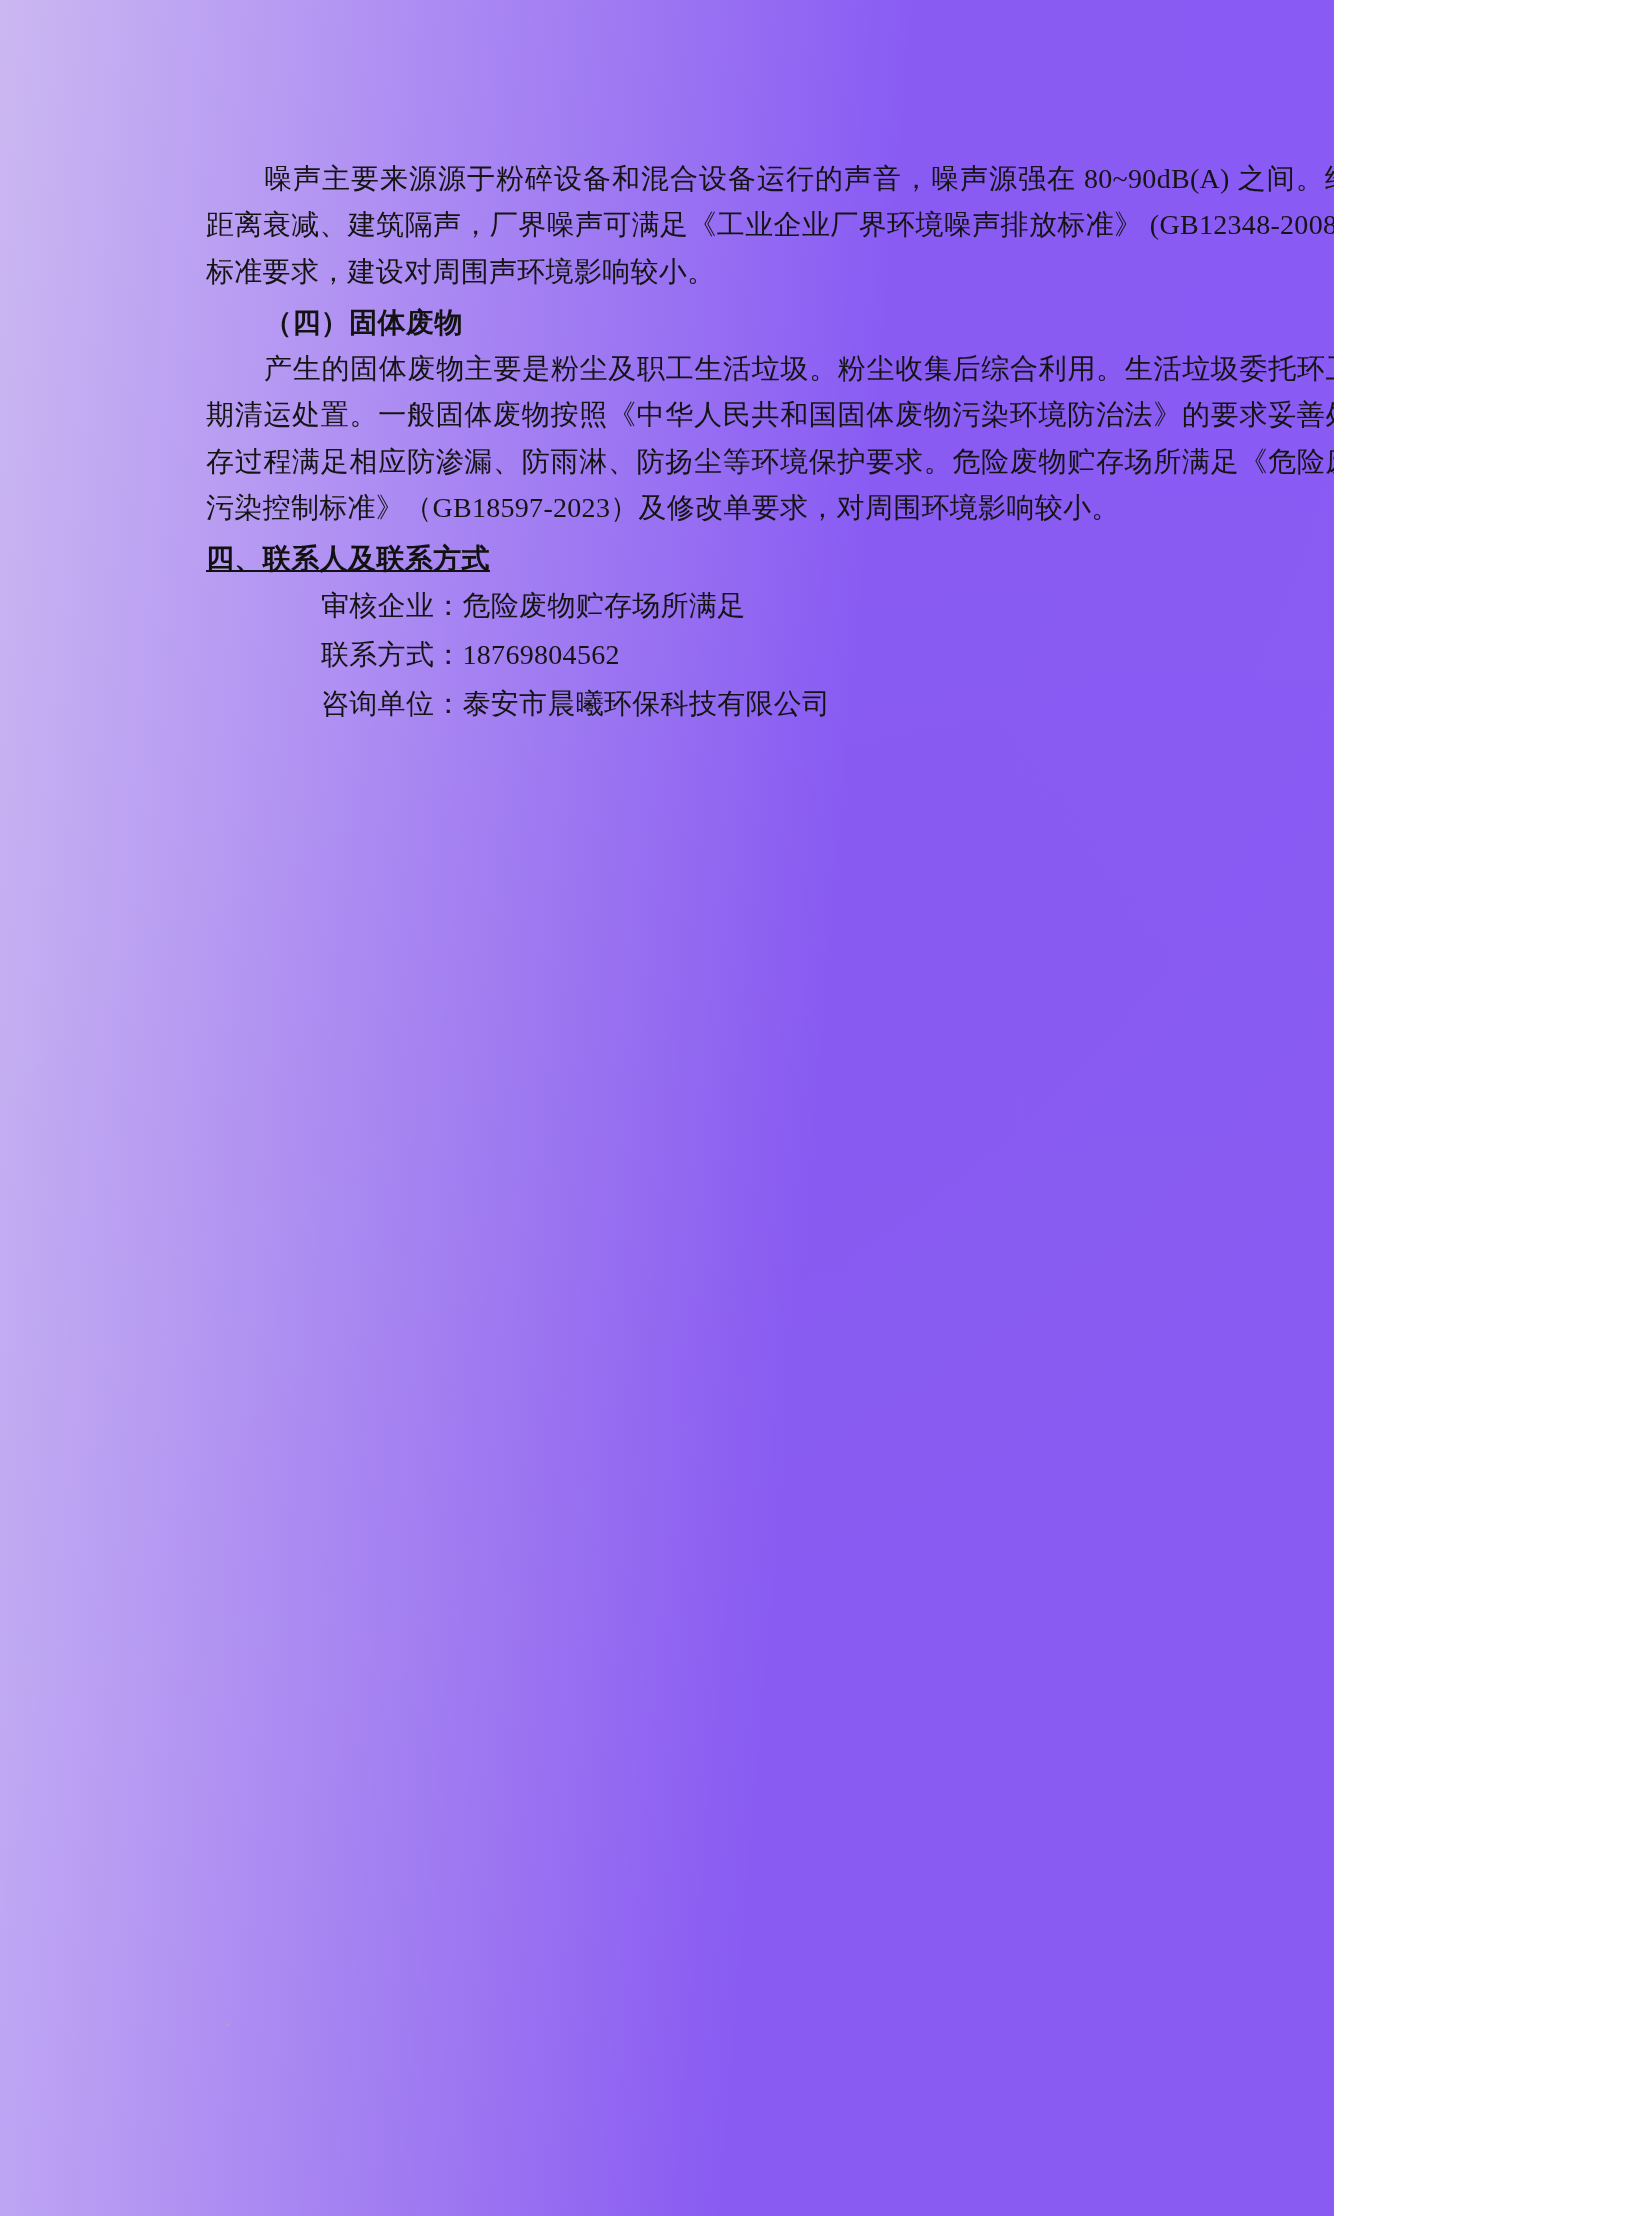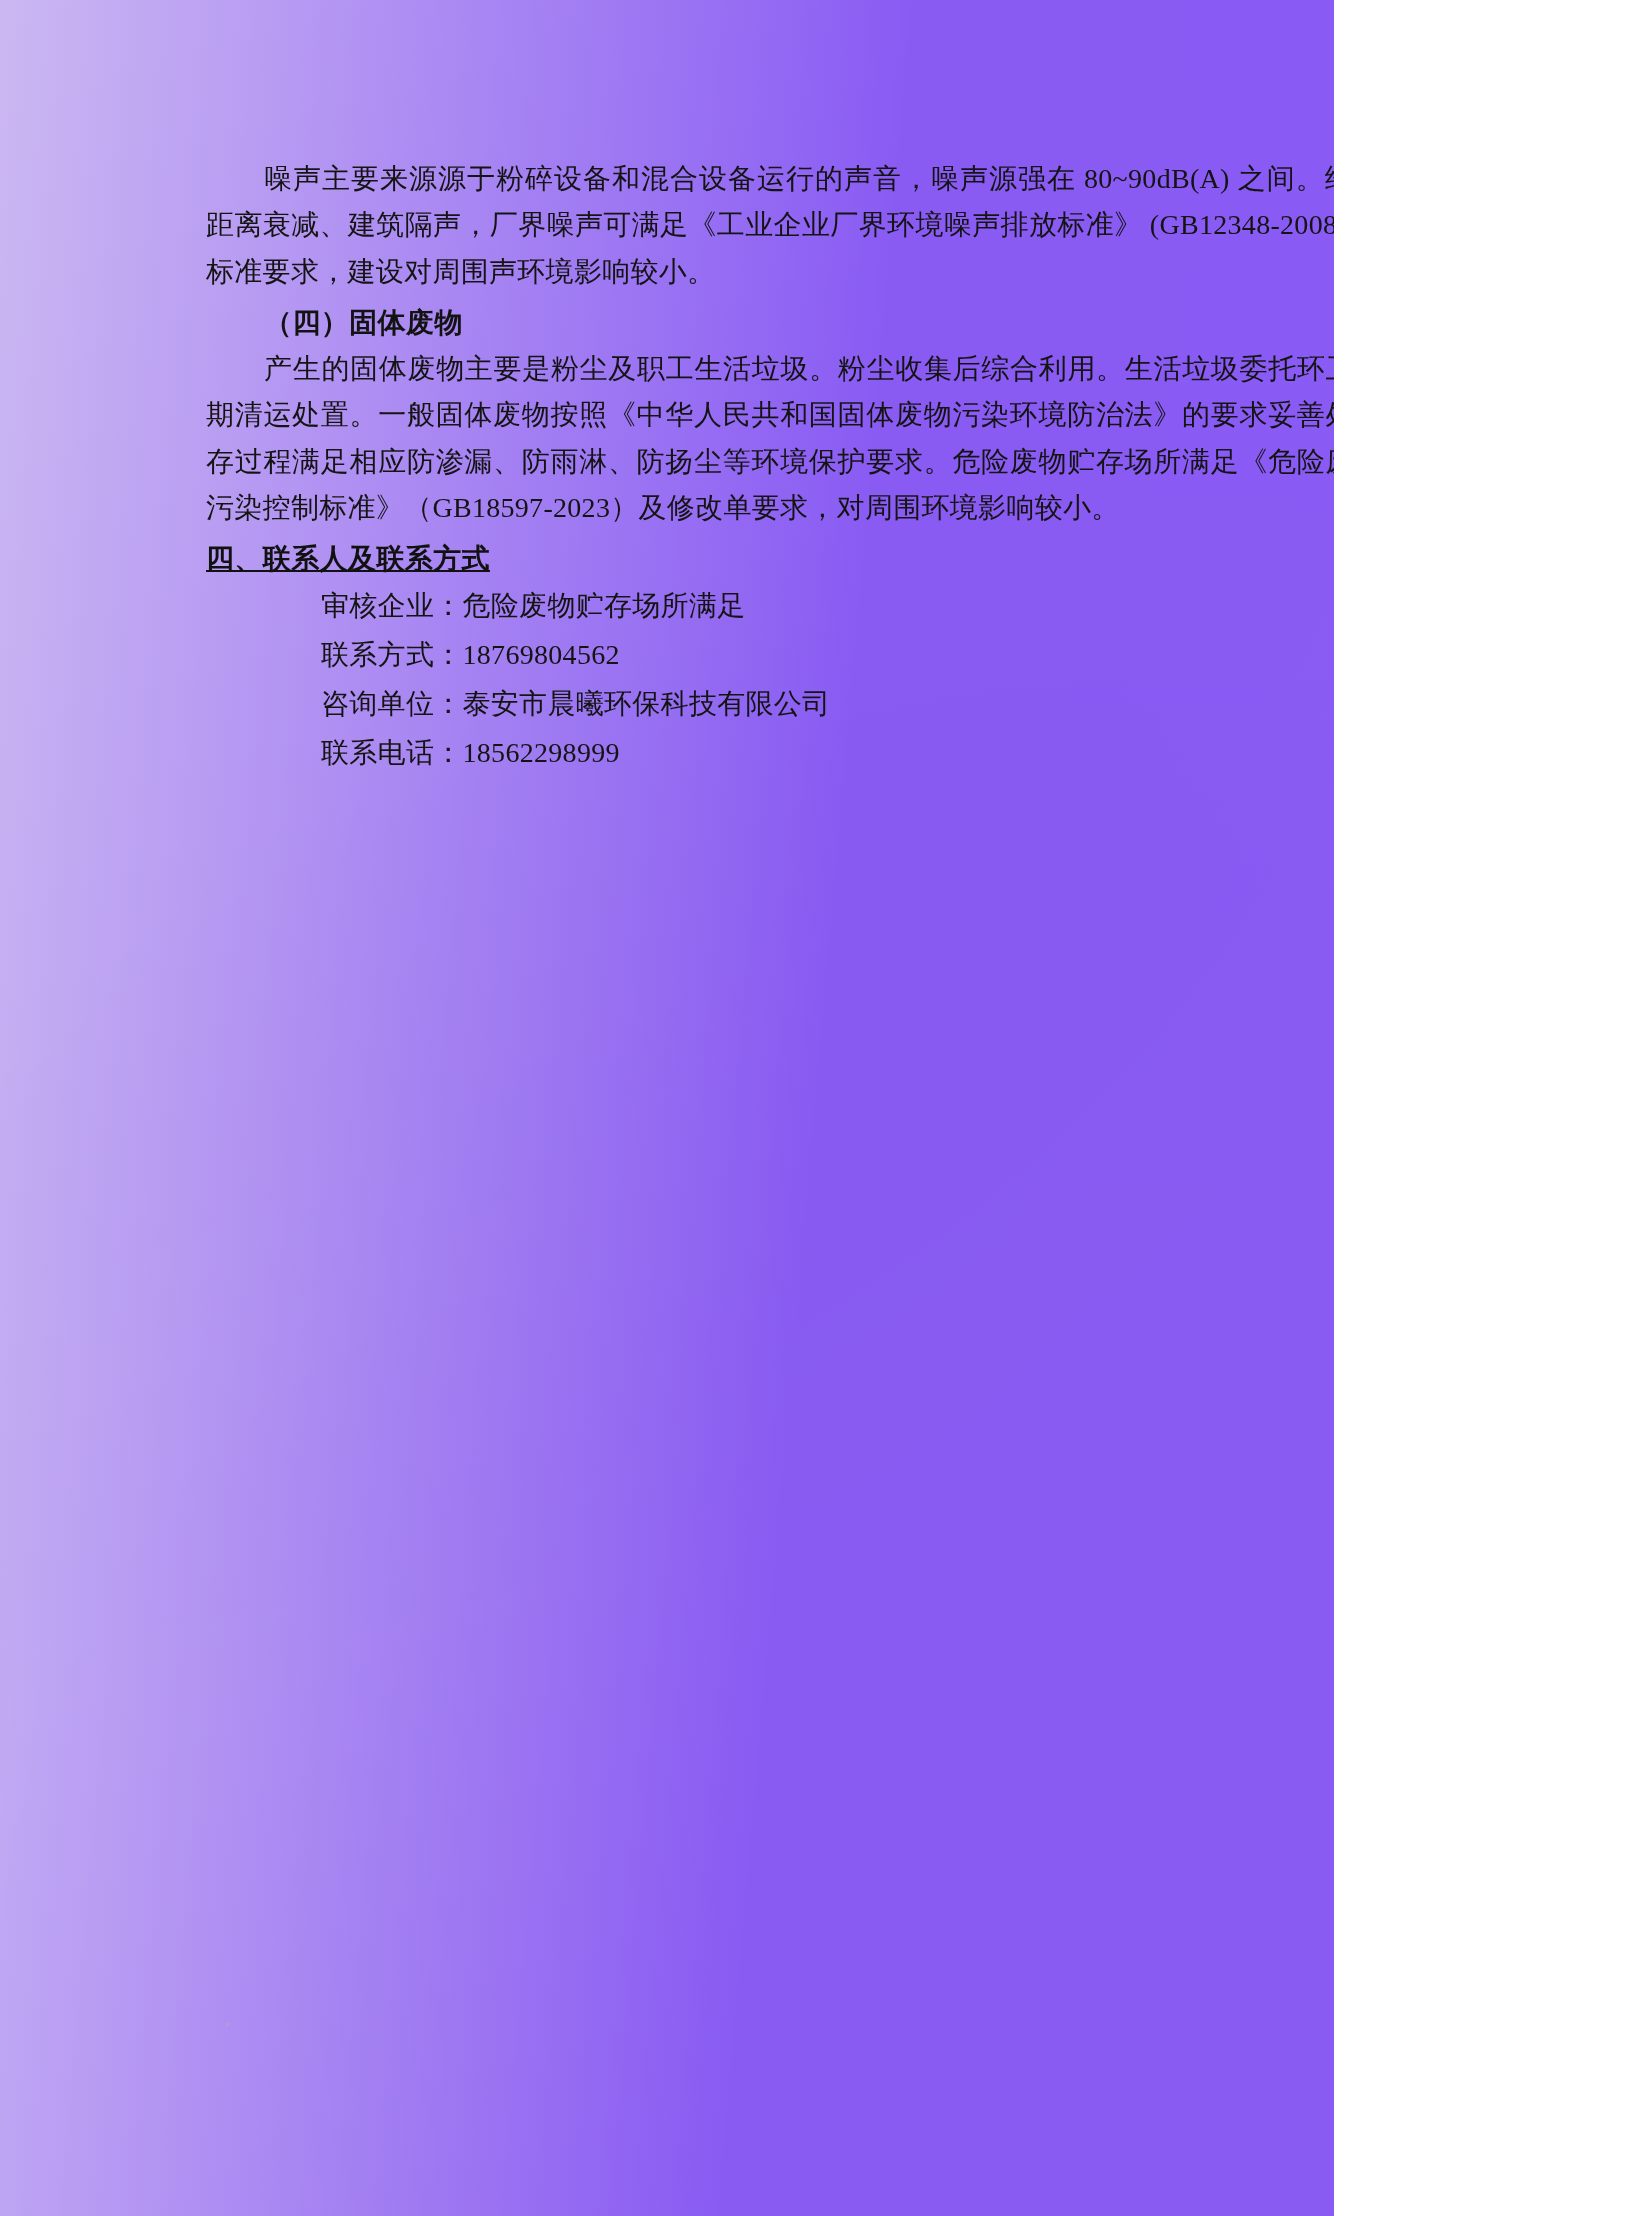--- a/index.html
+++ b/index.html
@@ -118,20 +118,17 @@
     <ul class="contact-list">
       <li>
         <span class="label">审核企业：</span><span class="value">危险废物贮存场所满足</span>
       </li>
       <li>
         <span class="label">联系方式：</span><span class="value">18769804562</span>
       </li>
       <li>
         <span class="label">咨询单位：</span><span class="value">泰安市晨曦环保科技有限公司</span>
       </li>
-      <li>
-        <span class="label">联系电话：</span><span class="value">18562298999</span>
-      </li>
     </ul>
 
   </div>
 </div>
 
 
 </body></html>

